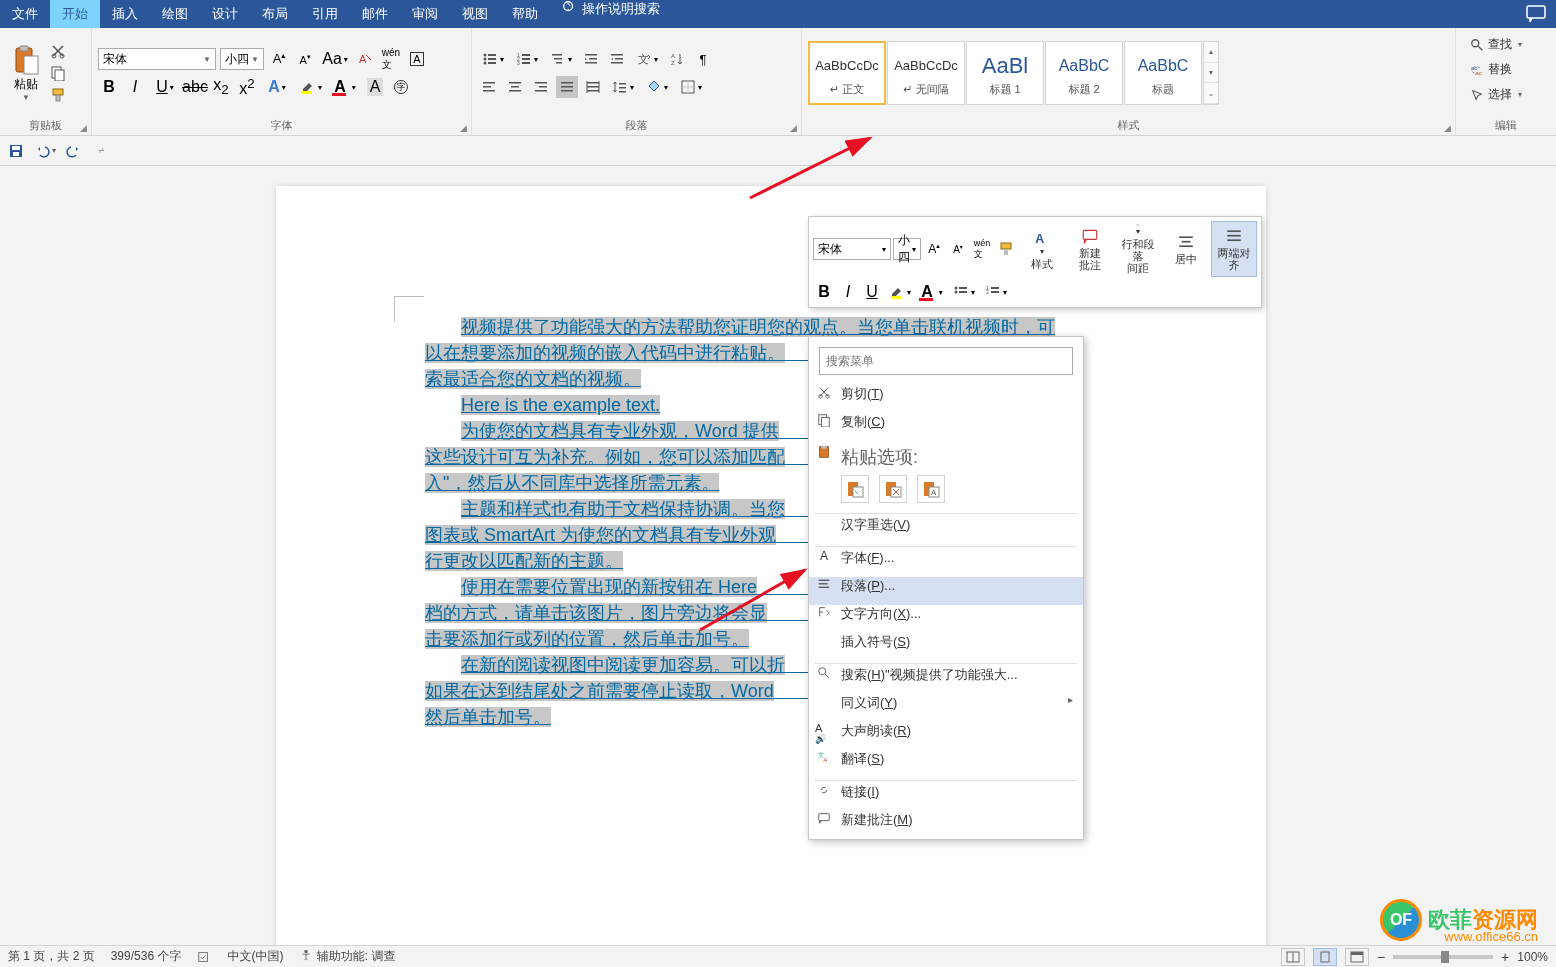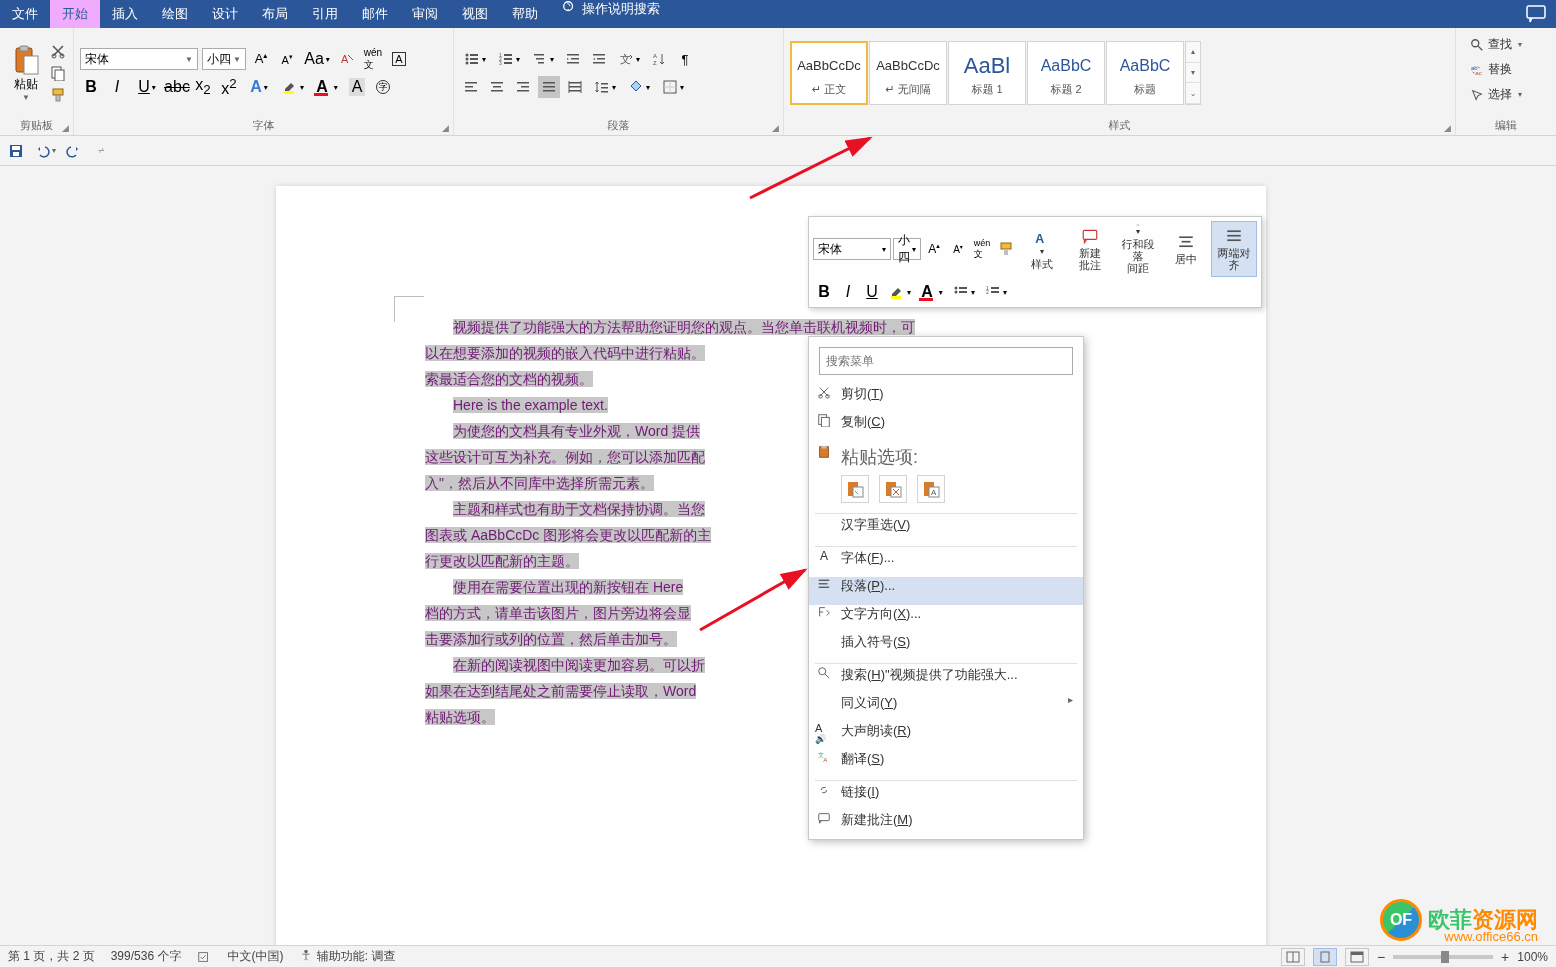--- a/index.html
+++ b/index.html
@@ -1,21 +1,21 @@
 <!DOCTYPE html>
 <html><head>
 <meta charset="utf-8">
 <style>
 * { margin: 0; padding: 0; box-sizing: border-box; font-family: "Microsoft YaHei", "Segoe UI", sans-serif; }
 body { background: #f3f3f3; width: 1556px; height: 967px; overflow: hidden; position: relative; }
 
 
 .menubar { background: #2b579a; height: 28px; display: flex; align-items: stretch; color: #fff; font-size: 13px; position: relative; }
 .menubar .tab { padding: 0 12px; display: flex; align-items: center; cursor: pointer; }
-.menubar .tab.active { background: #f0abfc; color: #2b579a; }
+.menubar .tab.active { background: #7dd3fc; color: #2b579a; }
 .menubar .tab.file { background: #2b579a; color: #fff; }
 .menubar .search-hint { display: flex; align-items: flex-start; padding: 0 12px; color: #fff; font-size: 13px; gap: 6px; }
 .menubar .comment-ic { position: absolute; right: 10px; top: 5px; }
 
 
 .ribbon { background: #f3f3f3; border-bottom: 1px solid #d4d4d4; height: 108px; display: flex; }
 .group { border-right: 1px solid #e1e1e1; display: flex; flex-direction: column; justify-content: space-between; padding: 2px 6px 0 6px; position: relative; }
 .group-label { font-size: 11px; color: #666; text-align: center; padding: 2px 0; position: relative; }
 .group-label .launcher { position: absolute; right: -2px; bottom: 2px; font-size: 9px; color: #888; cursor: pointer; }
 .group-body { flex: 1; display: flex; align-items: center; }
@@ -57,21 +57,21 @@
 
 .collapse-ribbon { position: absolute; right: 8px; bottom: 4px; font-size: 12px; color: #666; cursor: pointer; }
 
 
 .qat { height: 30px; background: #f3f3f3; border-bottom: 1px solid #d4d4d4; display: flex; align-items: center; padding: 0 8px; gap: 10px; }
 
 
 .canvas { position: absolute; top: 166px; left: 0; right: 0; bottom: 22px; background: #f3f3f3; overflow: hidden; }
 .page { position: absolute; left: 276px; top: 20px; width: 990px; min-height: 900px; background: #fff; box-shadow: 0 0 5px rgba(0,0,0,.15); }
 .page-margin-mark { position: absolute; left: 118px; top: 110px; width: 30px; height: 26px; border-left: 1px solid #bdbdbd; border-top: 1px solid #bdbdbd; }
-.doc-text { position: absolute; left: 149px; top: 128px; width: 700px; font-size: 14px; line-height: 26px; color: #701a75; font-family: SimSun, serif; }
+.doc-text { position: absolute; left: 149px; top: 128px; width: 700px; font-size: 18px; line-height: 26px; color: #0369a1; font-family: SimSun, serif; text-decoration: underline; }
 .doc-text p { text-align: justify; }
 .doc-text .sel { background: #c7c7c7; }
 .indent { display: inline-block; width: 2em; }
 
 
 .mini-toolbar { position: absolute; left: 808px; top: 216px; background: #fefefe; border: 1px solid #c8c8c8; box-shadow: 2px 2px 6px rgba(0,0,0,.2); padding: 4px; }
 .mini-toolbar .mrow { display: flex; align-items: center; gap: 2px; }
 .mini-combo { border: 1px solid #ababab; background: #fff; height: 22px; display: flex; align-items: center; padding: 0 4px; font-size: 12px; }
 .mini-combo.fontn { width: 78px; }
 .mini-combo.fonts { width: 28px; justify-content: center; }
@@ -137,21 +137,21 @@
     <span>操作说明搜索</span>
   </div>
   <svg class="comment-ic" width="20" height="18" viewBox="0 0 20 18">
       <rect x="1" y="1" width="18" height="12" rx="2" fill="none" stroke="#fff" stroke-width="1.5"></rect>
       <path d="M6 13l-2 4v-4" fill="none" stroke="#fff" stroke-width="1.5"></path>
     </svg>
 </div>
 
 <div class="ribbon">
 
-  <div class="group" style="width:74px">
+  <div class="group" style="width:92px">
     <div class="group-body">
       <div class="clipboard-big">
         <svg class="paste-ic" viewBox="0 0 32 32">
             <rect x="6" y="4" width="16" height="24" rx="2" fill="#d97b29" stroke="#8a4a12"></rect>
             <rect x="10" y="2" width="8" height="5" rx="1" fill="#c0c0c0" stroke="#888"></rect>
             <rect x="14" y="12" width="14" height="18" fill="#fff" stroke="#888"></rect>
           </svg>
         <div style="font-size:12px">粘贴</div>
         <div style="font-size:8px;color:#666">▼</div>
       </div>
@@ -477,28 +477,28 @@
     <div class="page-margin-mark"></div>
     <div class="doc-text">
       <p><span class="indent"></span><span class="sel">视频提供了功能强大的方法帮助您证明您的观点。当您单击联机视频时，可</span></p>
       <p><span class="sel">以在想要添加的视频的嵌入代码中进行粘贴。</span>&nbsp;&nbsp;&nbsp;&nbsp;&nbsp;&nbsp;&nbsp;&nbsp;&nbsp;&nbsp;&nbsp;&nbsp;&nbsp;&nbsp;&nbsp;&nbsp;&nbsp;&nbsp;&nbsp;&nbsp;&nbsp;&nbsp;&nbsp;&nbsp;&nbsp;&nbsp;&nbsp;&nbsp;&nbsp;&nbsp;&nbsp;&nbsp;&nbsp;&nbsp;<span class="sel">搜</span></p>
       <p><span class="sel">索最适合您的文档的视频。</span></p>
       <p><span class="indent"></span><span class="sel">Here is the example text.</span></p>
       <p><span class="indent"></span><span class="sel">为使您的文档具有专业外观，Word 提供</span>&nbsp;&nbsp;&nbsp;&nbsp;&nbsp;&nbsp;&nbsp;&nbsp;&nbsp;&nbsp;&nbsp;&nbsp;&nbsp;&nbsp;&nbsp;&nbsp;&nbsp;&nbsp;&nbsp;&nbsp;&nbsp;&nbsp;&nbsp;&nbsp;&nbsp;&nbsp;&nbsp;&nbsp;&nbsp;&nbsp;&nbsp;&nbsp;&nbsp;&nbsp;&nbsp;<span class="sel">，</span></p>
       <p><span class="sel">这些设计可互为补充。例如，您可以添加匹配</span>&nbsp;&nbsp;&nbsp;&nbsp;&nbsp;&nbsp;&nbsp;&nbsp;&nbsp;&nbsp;&nbsp;&nbsp;&nbsp;&nbsp;&nbsp;&nbsp;&nbsp;&nbsp;&nbsp;&nbsp;&nbsp;&nbsp;&nbsp;&nbsp;&nbsp;&nbsp;&nbsp;&nbsp;&nbsp;&nbsp;&nbsp;&nbsp;&nbsp;&nbsp;&nbsp;&nbsp;&nbsp;&nbsp;&nbsp;<span class="sel">插</span></p>
       <p><span class="sel">入"，然后从不同库中选择所需元素。</span></p>
       <p><span class="indent"></span><span class="sel">主题和样式也有助于文档保持协调。当您</span>&nbsp;&nbsp;&nbsp;&nbsp;&nbsp;&nbsp;&nbsp;&nbsp;&nbsp;&nbsp;&nbsp;&nbsp;&nbsp;&nbsp;&nbsp;&nbsp;&nbsp;&nbsp;&nbsp;&nbsp;&nbsp;&nbsp;&nbsp;&nbsp;&nbsp;&nbsp;&nbsp;&nbsp;&nbsp;&nbsp;&nbsp;&nbsp;&nbsp;&nbsp;&nbsp;<span class="sel">、</span></p>
-      <p><span class="sel">图表或 AaBbCcDc 图形将会更改以匹配新的主</span>&nbsp;&nbsp;&nbsp;&nbsp;&nbsp;&nbsp;&nbsp;&nbsp;&nbsp;&nbsp;&nbsp;&nbsp;&nbsp;&nbsp;&nbsp;&nbsp;&nbsp;&nbsp;&nbsp;&nbsp;&nbsp;&nbsp;&nbsp;&nbsp;&nbsp;&nbsp;&nbsp;&nbsp;&nbsp;&nbsp;&nbsp;&nbsp;&nbsp;&nbsp;&nbsp;&nbsp;&nbsp;&nbsp;&nbsp;<span class="sel">进</span></p>
+      <p><span class="sel">图表或 SmartArt 为使您的文档具有专业外观</span>&nbsp;&nbsp;&nbsp;&nbsp;&nbsp;&nbsp;&nbsp;&nbsp;&nbsp;&nbsp;&nbsp;&nbsp;&nbsp;&nbsp;&nbsp;&nbsp;&nbsp;&nbsp;&nbsp;&nbsp;&nbsp;&nbsp;&nbsp;&nbsp;&nbsp;&nbsp;&nbsp;&nbsp;&nbsp;&nbsp;&nbsp;&nbsp;&nbsp;&nbsp;&nbsp;&nbsp;&nbsp;&nbsp;&nbsp;<span class="sel">进</span></p>
       <p><span class="sel">行更改以匹配新的主题。</span></p>
       <p><span class="indent"></span><span class="sel">使用在需要位置出现的新按钮在 Here</span>&nbsp;&nbsp;&nbsp;&nbsp;&nbsp;&nbsp;&nbsp;&nbsp;&nbsp;&nbsp;&nbsp;&nbsp;&nbsp;&nbsp;&nbsp;&nbsp;&nbsp;&nbsp;&nbsp;&nbsp;&nbsp;&nbsp;&nbsp;&nbsp;&nbsp;&nbsp;&nbsp;&nbsp;&nbsp;&nbsp;&nbsp;&nbsp;&nbsp;&nbsp;&nbsp;&nbsp;&nbsp;<span class="sel">文</span></p>
       <p><span class="sel">档的方式，请单击该图片，图片旁边将会显</span>&nbsp;&nbsp;&nbsp;&nbsp;&nbsp;&nbsp;&nbsp;&nbsp;&nbsp;&nbsp;&nbsp;&nbsp;&nbsp;&nbsp;&nbsp;&nbsp;&nbsp;&nbsp;&nbsp;&nbsp;&nbsp;&nbsp;&nbsp;&nbsp;&nbsp;&nbsp;&nbsp;&nbsp;&nbsp;&nbsp;&nbsp;&nbsp;&nbsp;&nbsp;&nbsp;&nbsp;&nbsp;&nbsp;&nbsp;&nbsp;&nbsp;<span class="sel">单</span></p>
       <p><span class="sel">击要添加行或列的位置，然后单击加号。</span></p>
       <p><span class="indent"></span><span class="sel">在新的阅读视图中阅读更加容易。可以折</span>&nbsp;&nbsp;&nbsp;&nbsp;&nbsp;&nbsp;&nbsp;&nbsp;&nbsp;&nbsp;&nbsp;&nbsp;&nbsp;&nbsp;&nbsp;&nbsp;&nbsp;&nbsp;&nbsp;&nbsp;&nbsp;&nbsp;&nbsp;&nbsp;&nbsp;&nbsp;&nbsp;&nbsp;&nbsp;&nbsp;&nbsp;&nbsp;&nbsp;&nbsp;<span class="sel">本。</span></p>
       <p><span class="sel">如果在达到结尾处之前需要停止读取，Word</span>&nbsp;&nbsp;&nbsp;&nbsp;&nbsp;&nbsp;&nbsp;&nbsp;&nbsp;&nbsp;&nbsp;&nbsp;&nbsp;&nbsp;&nbsp;&nbsp;&nbsp;&nbsp;&nbsp;&nbsp;&nbsp;&nbsp;&nbsp;&nbsp;&nbsp;&nbsp;&nbsp;&nbsp;&nbsp;&nbsp;&nbsp;&nbsp;&nbsp;&nbsp;&nbsp;&nbsp;&nbsp;&nbsp;&nbsp;&nbsp;&nbsp;<span class="sel">另</span></p>
-      <p><span class="sel">粘贴选项。</span></p>
+      <p><span class="sel">然后单击加号。</span></p>
     </div>
   </div>
 </div>
 
 <div class="mini-toolbar">
   <div class="mrow">
     <div class="mini-combo fontn">
         <span>宋体</span>
         <span style="margin-left:auto;font-size:8px">▾</span>
       </div>

